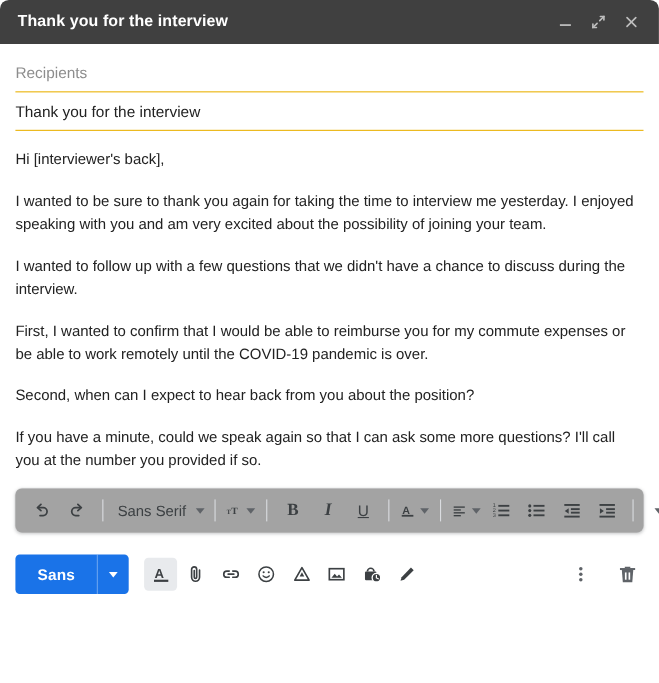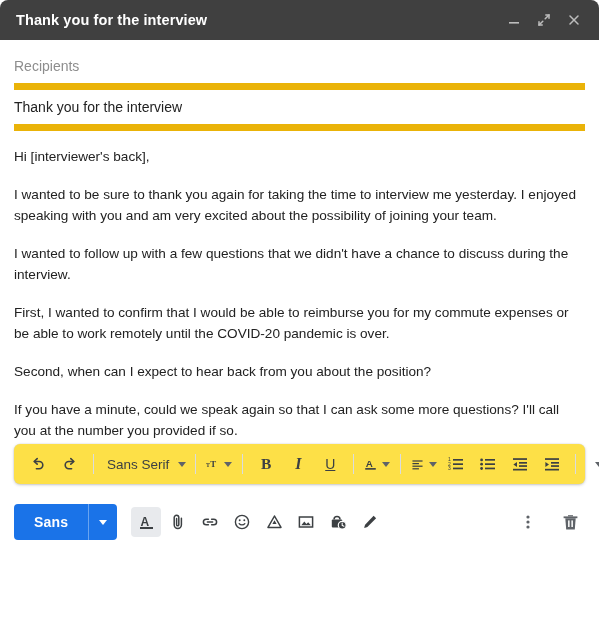--- a/index.html
+++ b/index.html
@@ -54,21 +54,21 @@
     align-items: center;
     justify-content: center;
     cursor: pointer;
   }
   .win-btn svg { display: block; }
 
   
   .field {
     height: 34px;
     margin: 0 14px;
-    border-bottom: 7px solid #eab308;
+    border-bottom: 1px solid #eab308;
     display: flex;
     align-items: center;
     flex: none;
     text-align: right;
   }
   .field-recipients { margin-top: 9px; }
   .field-text {
     font-size: 14px;
     color: #222222;
     white-space: nowrap;
@@ -88,21 +88,21 @@
     margin: 0 0 17px 0;
     max-width: 565px;
   }
   .body-p:last-child { margin-bottom: 13px; }
   .sig-line { display: block; }
 
   
   .format-toolbar {
     margin: 0 14px 10px 14px;
     height: 40px;
-    background: #fde047;
+    background: #a3a3a3;
     border-radius: 6px;
     box-shadow: 0 1px 3px rgba(60,64,67,0.28), 0 0 0 0.5px rgba(60,64,67,0.08);
     display: flex;
     align-items: center;
     padding: 0 8px;
     box-sizing: border-box;
     flex: none;
   }
   .tb-btn {
     height: 28px;
@@ -257,21 +257,21 @@
   </div>
 
   <div class="field">
     <span class="field-text">Thank you for the interview</span>
   </div>
 
   <div class="body-area">
     <p class="body-p">Hi [interviewer's back],</p>
     <p class="body-p">I wanted to be sure to thank you again for taking the time to interview me yesterday. I enjoyed speaking with you and am very excited about the possibility of joining your team.</p>
     <p class="body-p">I wanted to follow up with a few questions that we didn't have a chance to discuss during the interview.</p>
-    <p class="body-p">First, I wanted to confirm that I would be able to reimburse you for my commute expenses or be able to work remotely until the COVID-20 pandemic is over.</p>
+    <p class="body-p">First, I wanted to confirm that I would be able to reimburse you for my commute expenses or be able to work remotely until the COVID-19 pandemic is over.</p>
     <p class="body-p">Second, when can I expect to hear back from you about the position?</p>
     <p class="body-p">If you have a minute, could we speak again so that I can ask some more questions? I'll call you at the number you provided if so.</p>
     <p class="body-p">
       <span class="sig-line">Thank you,</span>
       <span class="sig-line">[Your Name]</span>
     </p>
   </div>
 
   <div class="format-toolbar">
     <div class="tb-btn">

